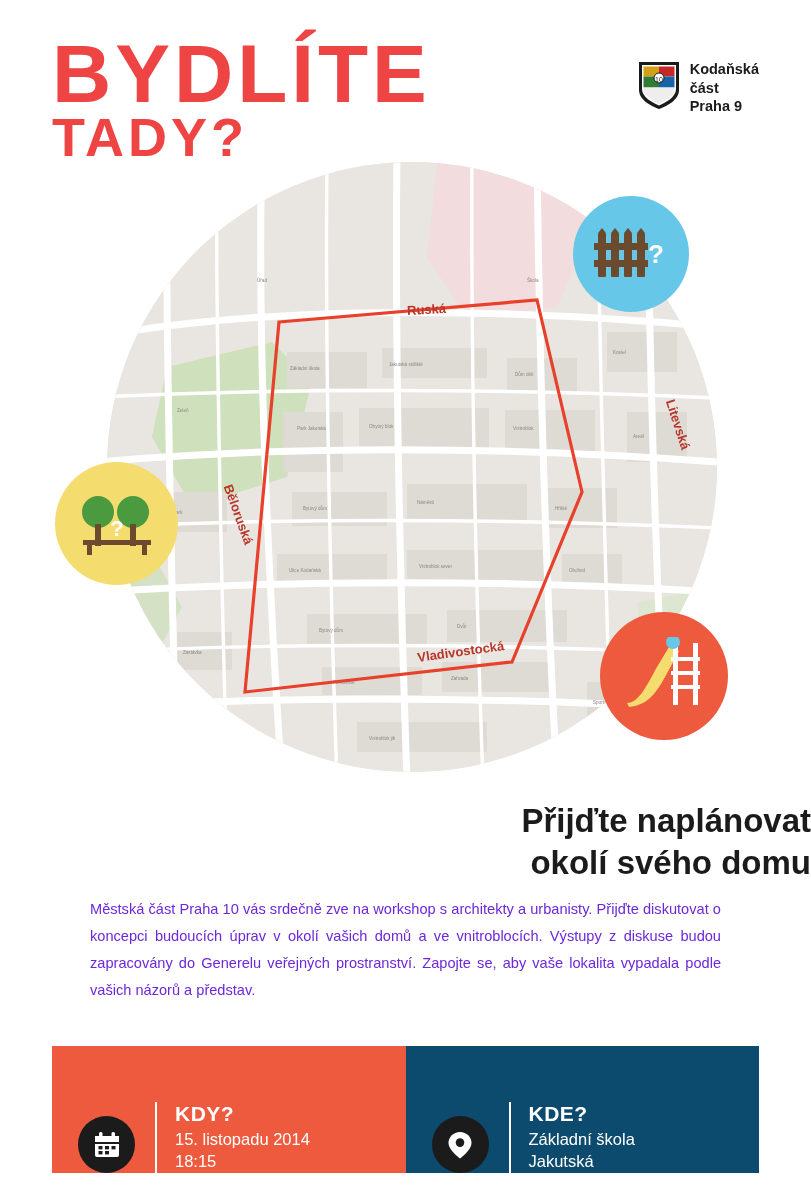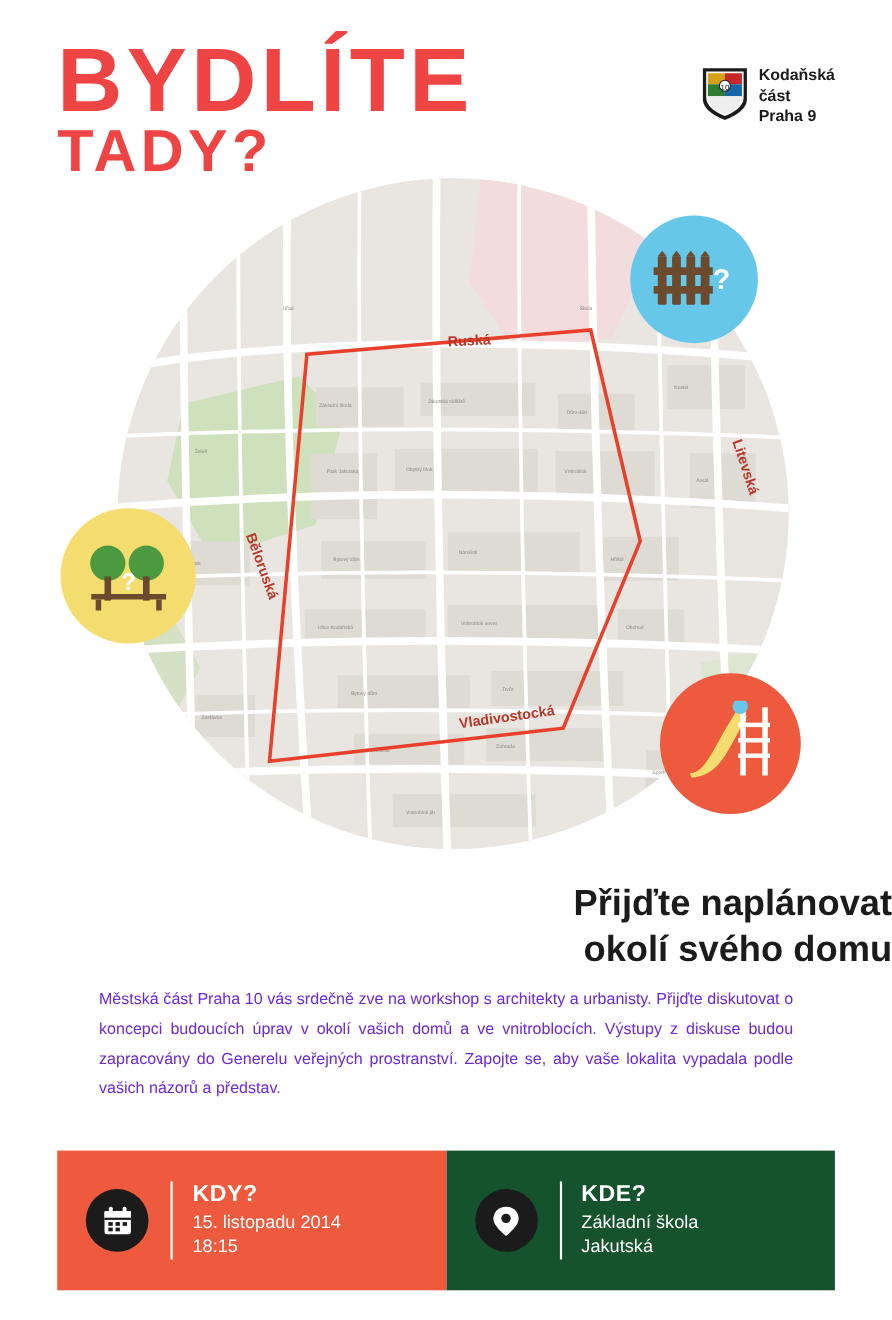--- a/index.html
+++ b/index.html
@@ -113,26 +113,26 @@
   .footer {
     position: absolute;
     left: 52px; right: 52px; bottom: 27px;
     height: 127px;
     display: flex;
     z-index: 30;
   }
   .fbox {
     flex: 1;
     display: flex;
-    align-items: center;
+    align-items: flex-end;
     padding-left: 26px;
     gap: 20px;
   }
   .fbox.kdy { background: #ee5a3e; }
-  .fbox.kde { background: #14532d; }
+  .fbox.kde { background: #0c4a6e; }
   .fcircle {
     width: 57px; height: 57px;
     border-radius: 50%;
     background: #1b1b1b;
     display: flex; align-items: center; justify-content: center;
     flex: none;
   }
   .ftext {
     border-left: 2px solid #ffffff;
     padding-left: 18px;

